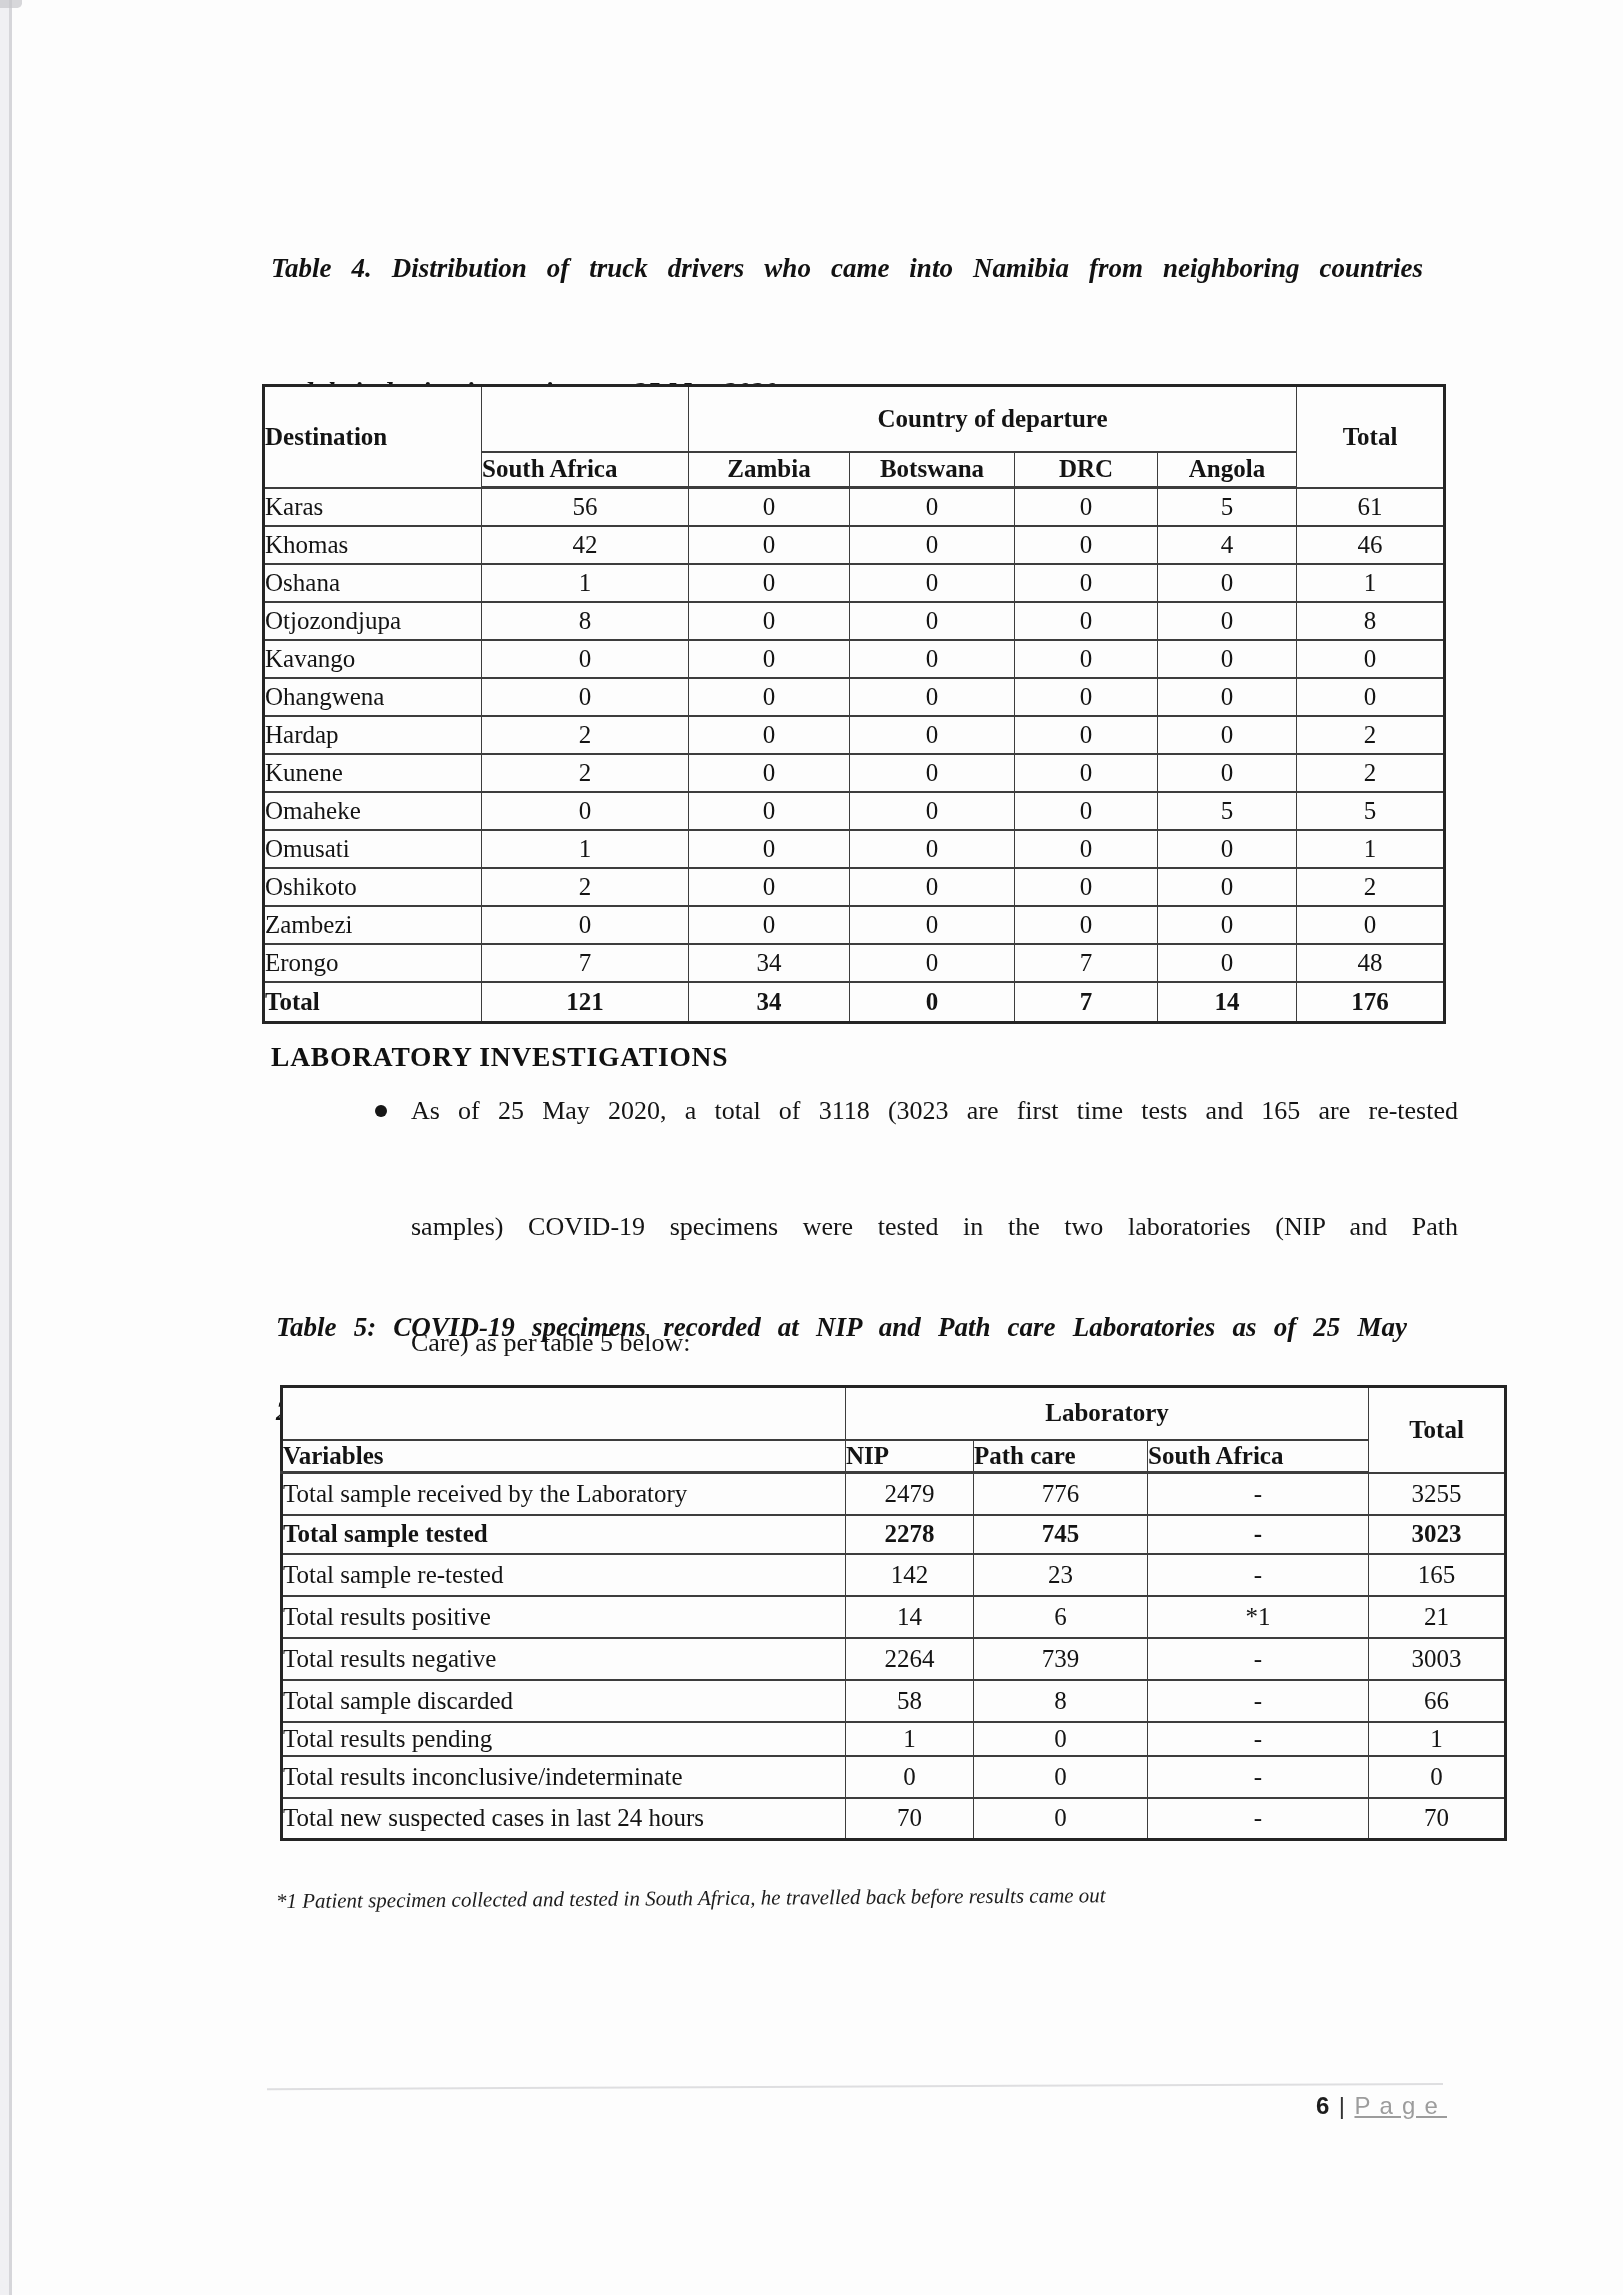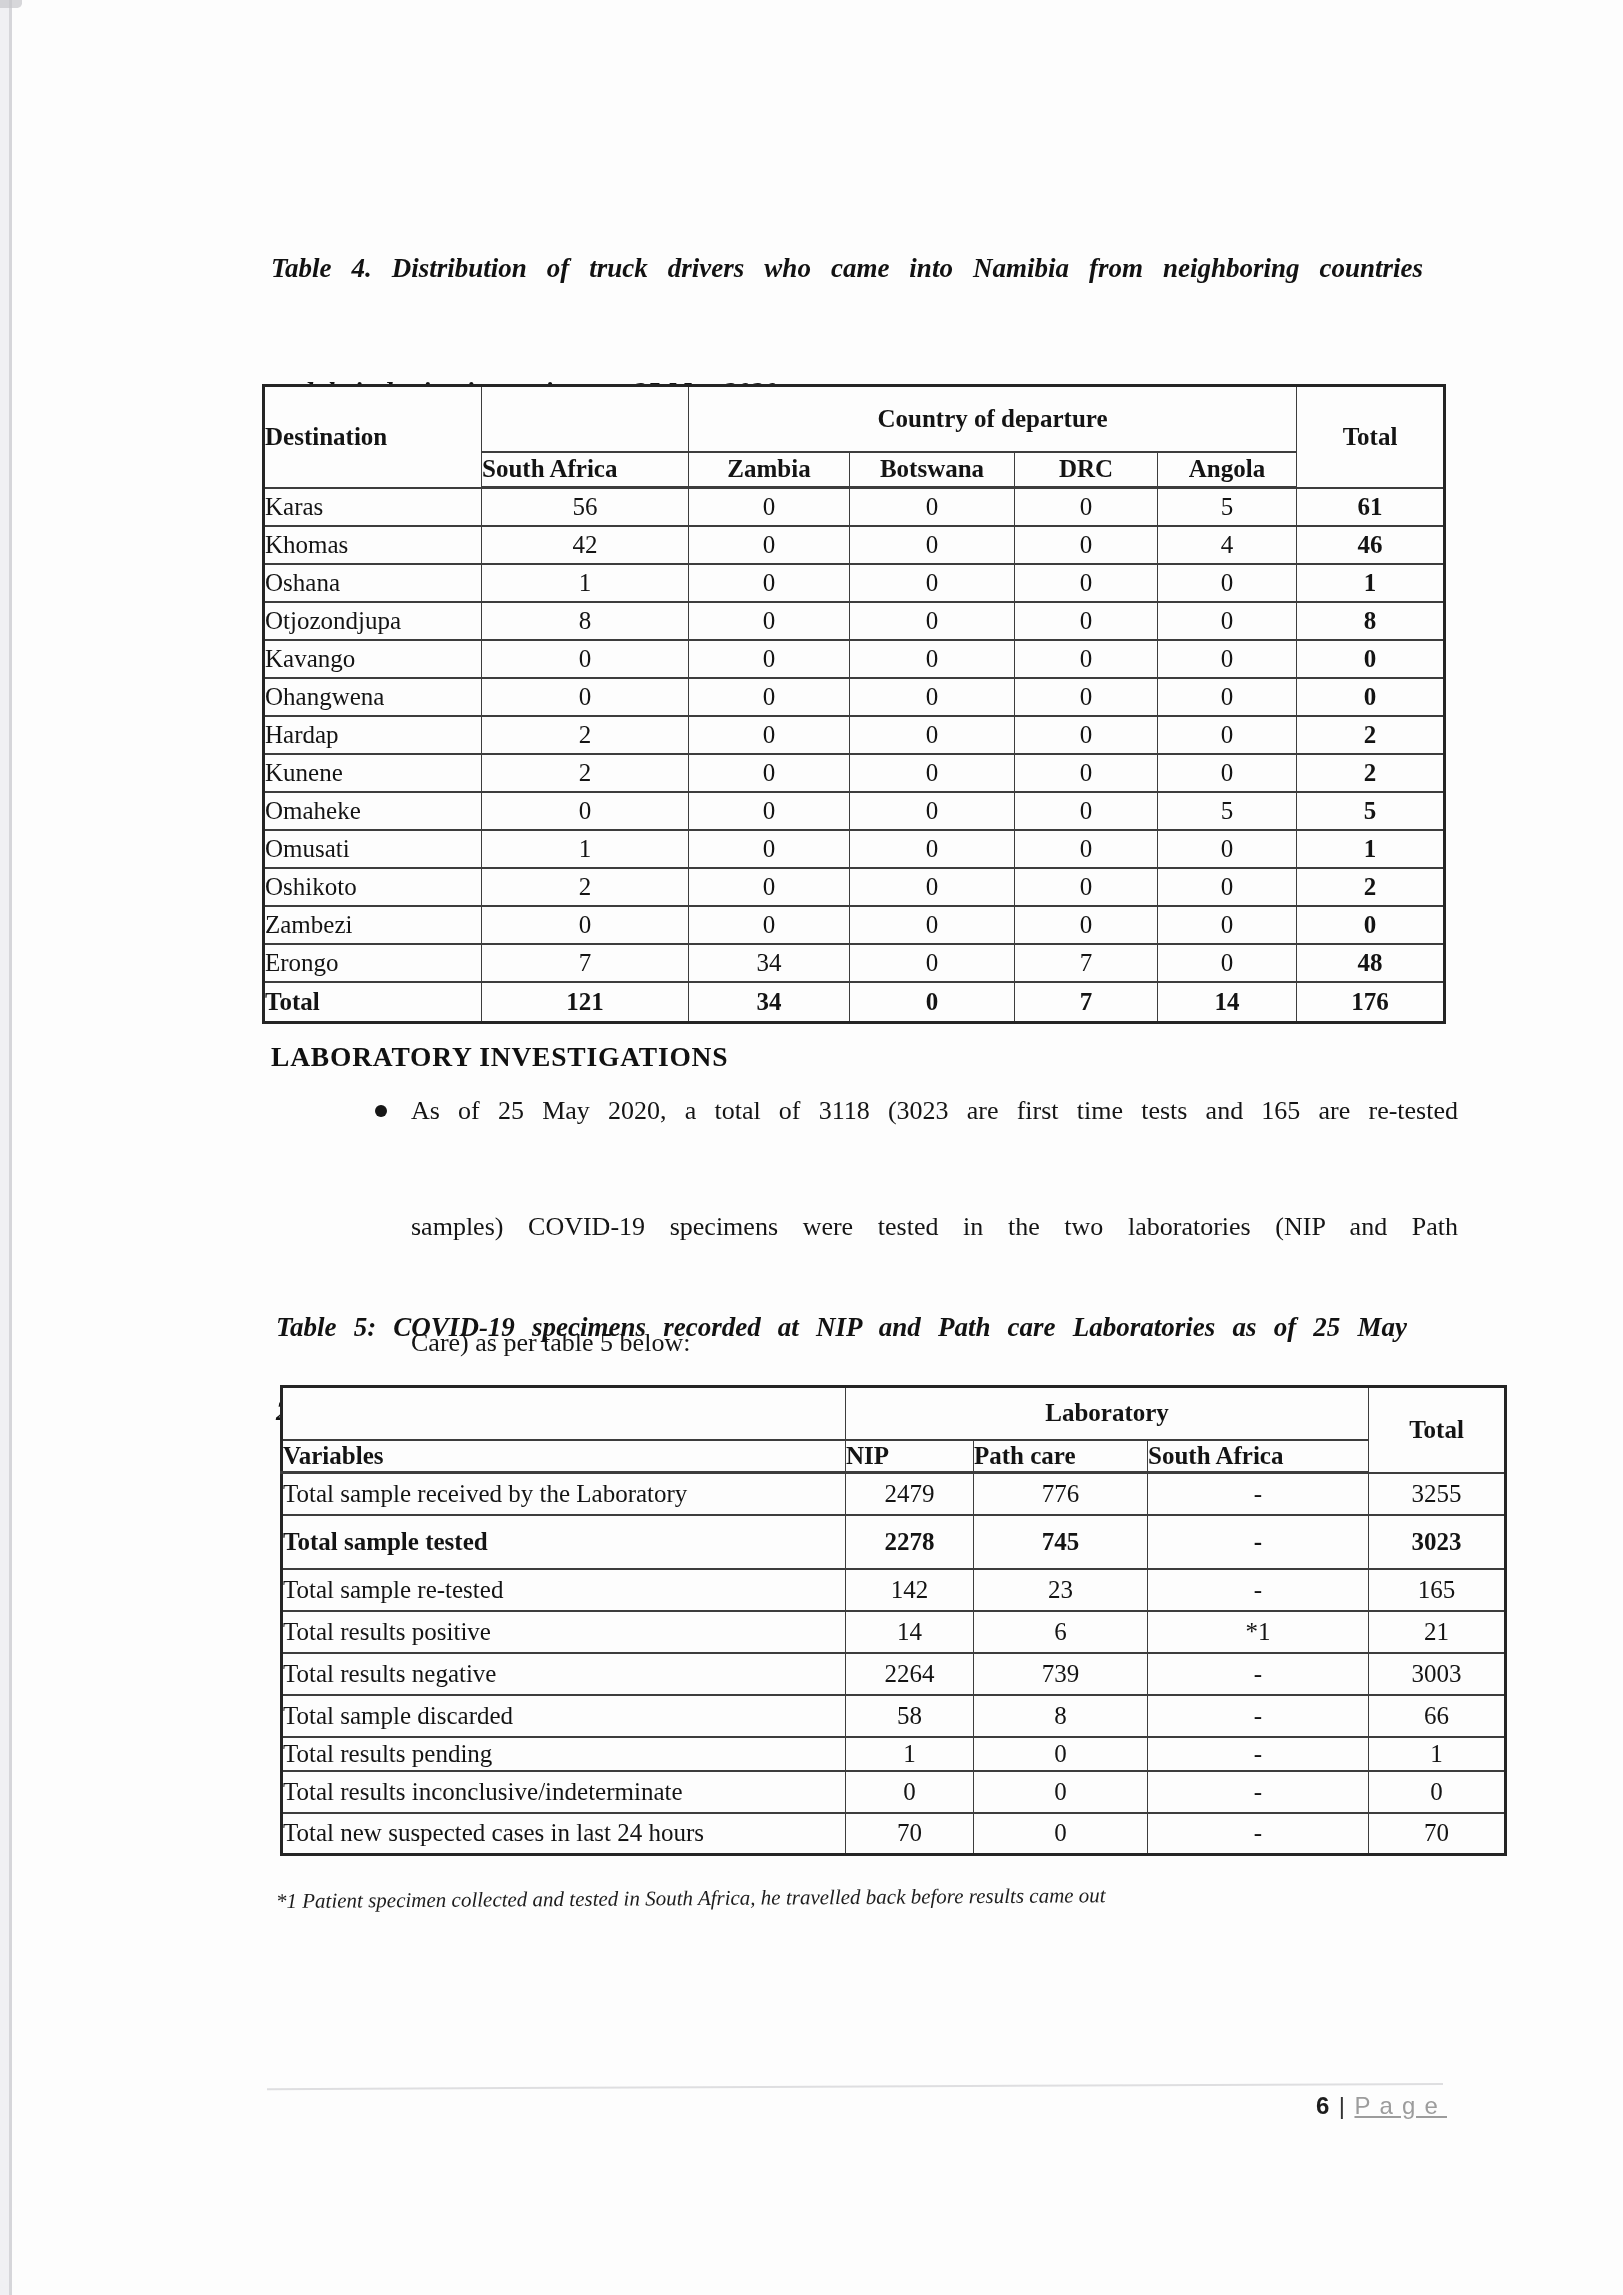--- a/index.html
+++ b/index.html
@@ -26,21 +26,21 @@
                vertical-align:middle;font-size:25px;color:#141414;padding:0;overflow:hidden;white-space:nowrap;}
   tr.h2 td{border-bottom-width:3.1px;}
   .th{font-weight:bold;color:#101010;}
   .left{text-align:left;}
   .center{text-align:center;}
   .num{text-align:center;}
   .pad{padding-left:15.7px;}
   .padv{padding-left:12.6px;}
   .padn{padding-left:12.6px;}
   .boldrow td{font-weight:bold;}
-  .totcol{font-weight:bold;}
+  .totcol{font-weight:normal;}
 
   .footnote{left:276px;top:1889px;width:1037px;font-size:21px;font-style:italic;color:#1d1d1d;
             transform:rotate(-0.4deg);transform-origin:left center;}
   .footer-line{left:267px;top:2083px;width:1176px;height:2.4px;background:#dedee0;
                transform:rotate(-0.25deg);transform-origin:right center;}
   .pageno{left:1178px;top:2092px;width:269px;text-align:right;
           font-family:"Liberation Sans","DejaVu Sans",sans-serif;font-size:24px;}
   .pageno .no{color:#1d1d1d;font-weight:600;}
   .pageno .bar{color:#333;margin:0 9.4px;font-weight:400;}
   .pageno .word{color:#9c9c9c;letter-spacing:0.38em;text-decoration:underline;}
@@ -246,21 +246,21 @@
       <td class="th left padn">Path care</td>
       <td class="th left padn">South Africa</td>
     </tr>
     <tr style="height:42px">
       <td class="left padv">Total sample received by the Laboratory</td>
       <td class="num">2479</td>
       <td class="num">776</td>
       <td class="num">-</td>
       <td class="num">3255</td>
     </tr>
-    <tr class="boldrow" style="height:54px">
+    <tr class="boldrow" style="height:39px">
       <td class="left padv">Total sample tested</td>
       <td class="num">2278</td>
       <td class="num">745</td>
       <td class="num">-</td>
       <td class="num">3023</td>
     </tr>
     <tr style="height:42px">
       <td class="left padv">Total sample re-tested</td>
       <td class="num">142</td>
       <td class="num">23</td>

